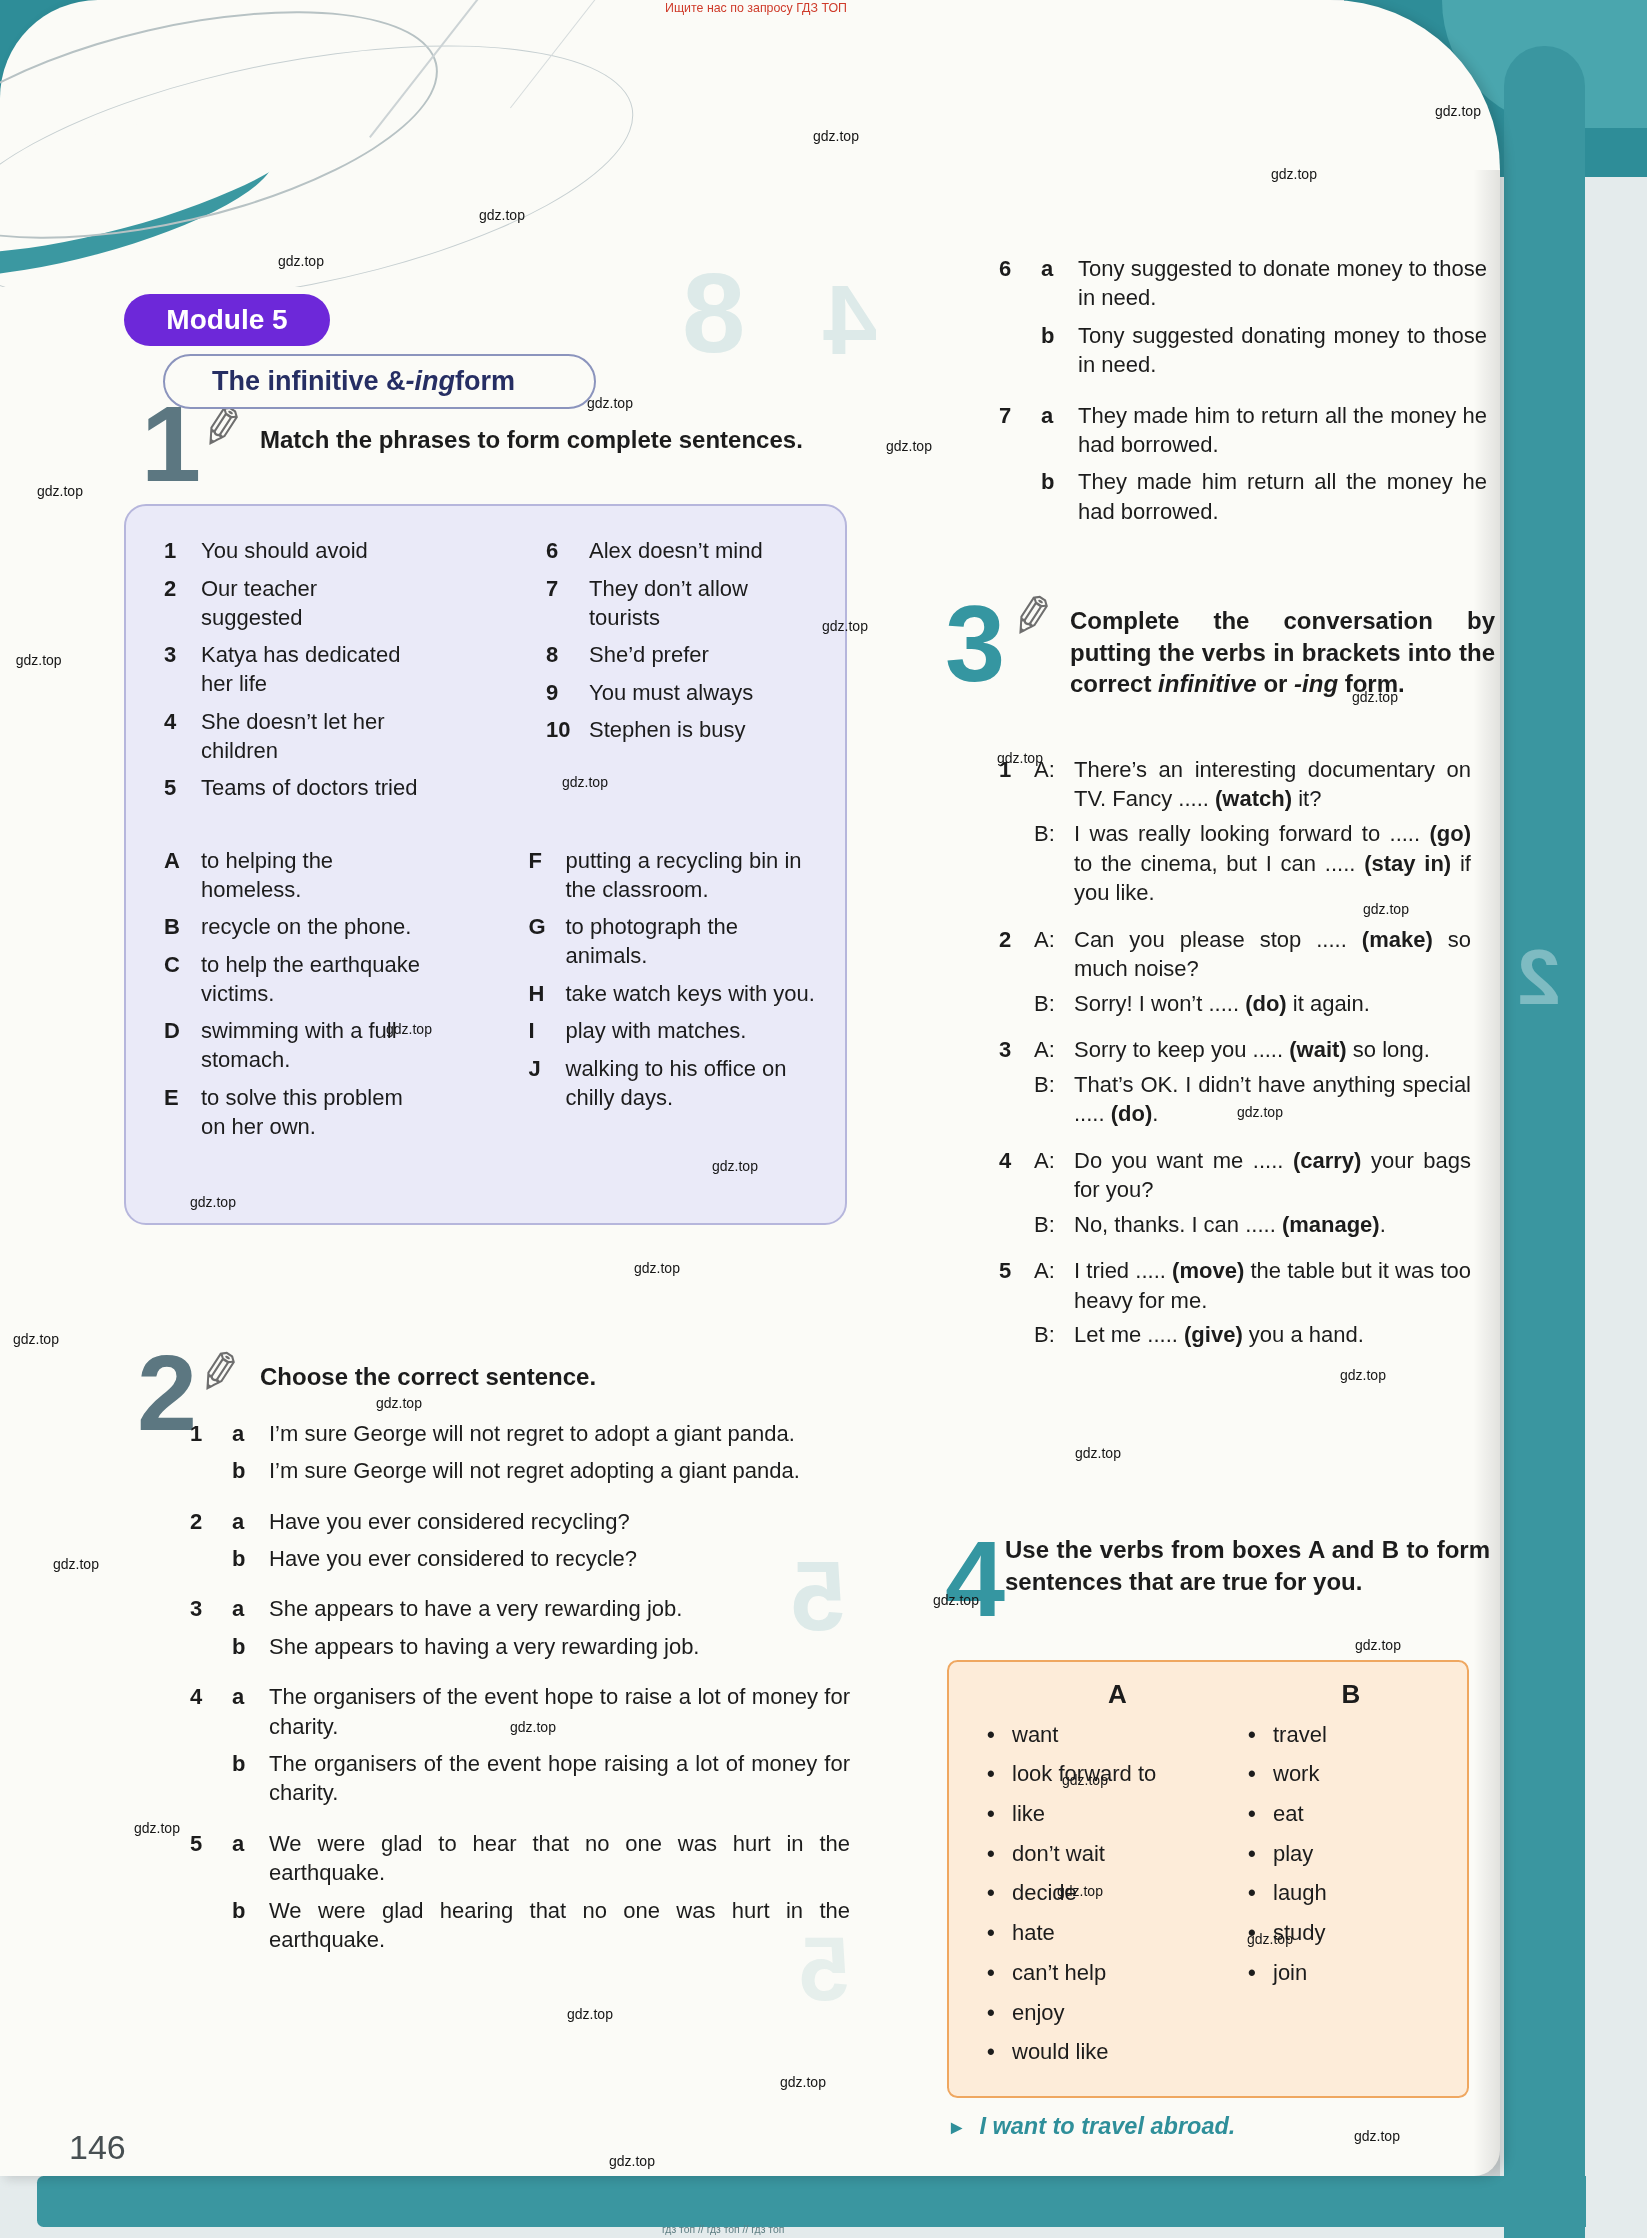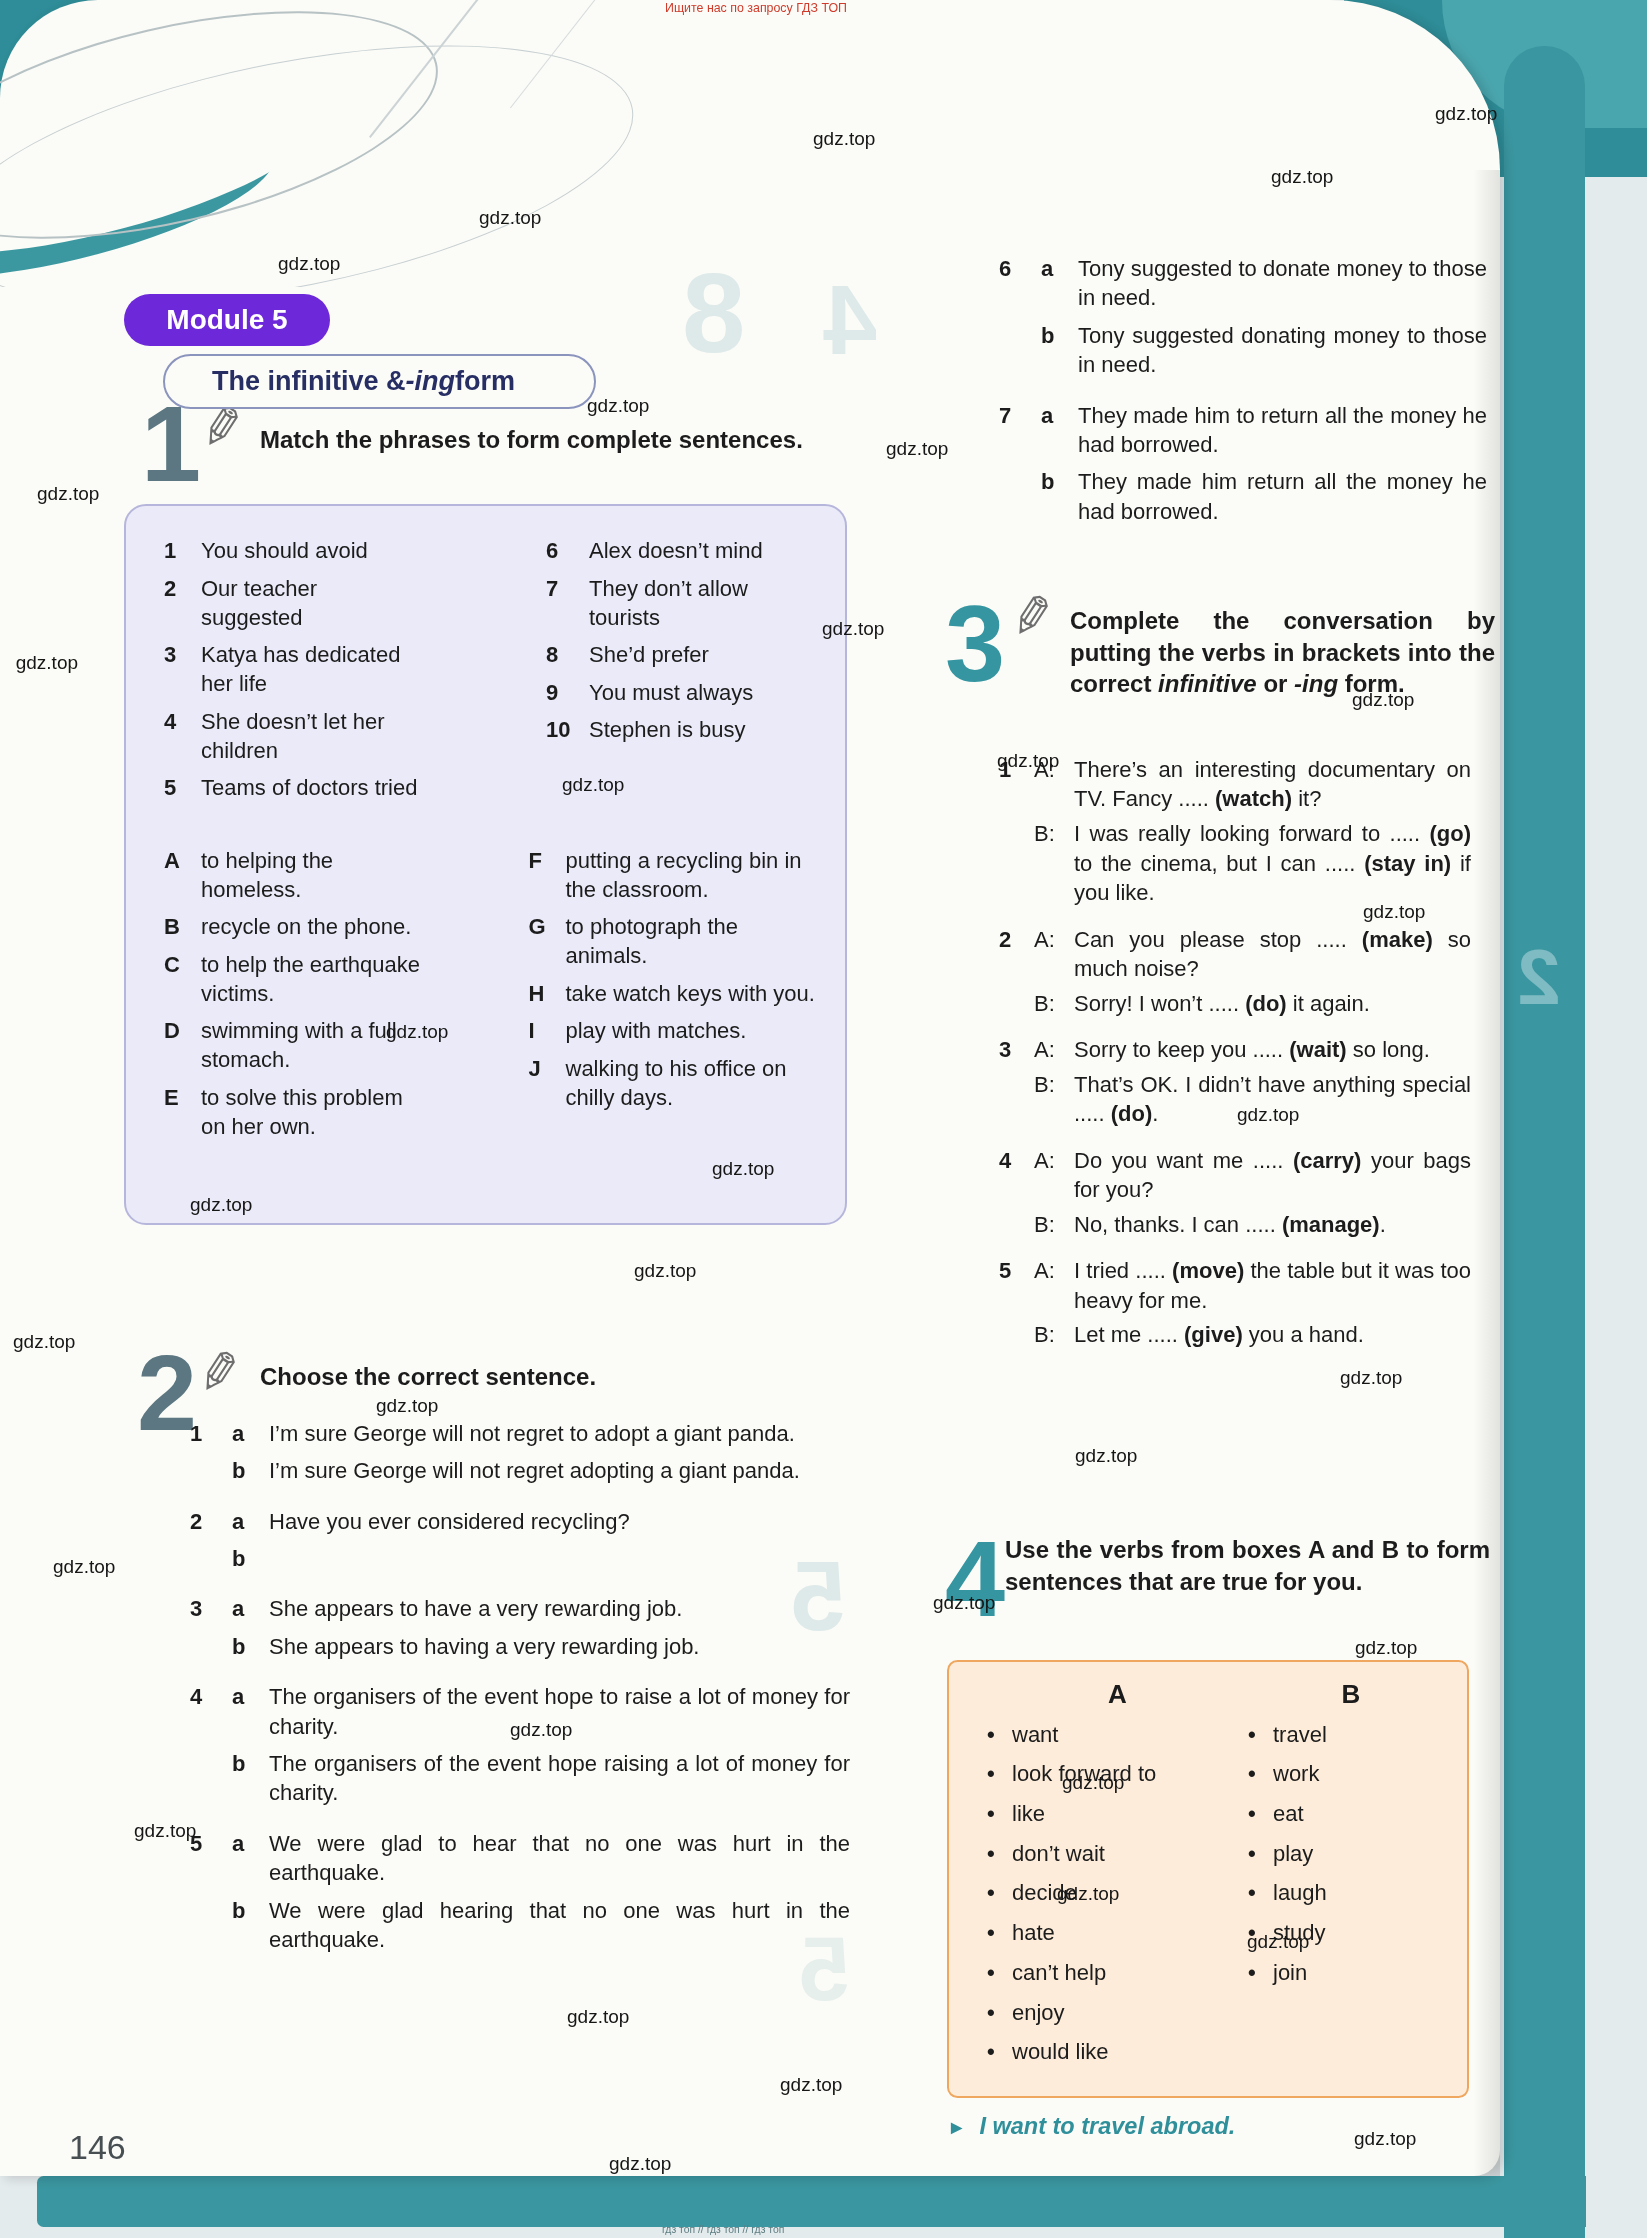--- a/index.html
+++ b/index.html
@@ -110,21 +110,21 @@
   .vcol-b { flex:1; }
   .vhead { font-size:26px; font-weight:bold; text-align:center; margin-bottom:11.7px; }
   .v-item { display:flex; font-size:22px; margin-bottom:13.7px; }
   .v-item::before { content:"•"; flex:0 0 25px; font-weight:bold; }
   #ex4ex { position:absolute; left:947px; top:2113px; display:flex; align-items:baseline;
            font-size:23.5px; color:#2f8f9a; }
   #ex4ex .arrow { font-size:19.6px; margin-right:13px; }
   #ex4ex .extext { font-style:italic; font-weight:bold; }
 
   
-  .wm { position:absolute; font-size:19px; color:#161616; z-index:9; white-space:nowrap; }
+  .wm { position:absolute; font-size:14px; color:#161616; z-index:9; white-space:nowrap; }
   .note-top { position:absolute; left:665px; top:1.3px; font-size:12.4px; color:#cf3b2a; z-index:9; }
   .note-bottom { position:absolute; left:662px; top:2224px; font-size:10.4px; color:#5d7d82; z-index:9; }
   .pageno { position:absolute; left:69px; top:2128px; font-size:34px; color:#474f52; }
   .gh { position:absolute; font-weight:bold; line-height:1; color:rgba(52,140,152,.15);
         transform:scaleX(-1); z-index:1; }
 </style>
 </head>
 <body>
 
 <div class="canvas">
@@ -278,20 +278,21 @@
     </div>
     <div class="q-item">
       <div class="q-row">
           <span class="q-num">2</span>
           <span class="q-let">a</span>
           <span class="q-txt">Have you ever considered recycling?</span>
         </div>
       <div class="q-row">
           <span class="q-num"></span>
           <span class="q-let">b</span>
+          <span class="q-txt">Have you ever considered to recycle?</span>
         </div>
     </div>
     <div class="q-item">
       <div class="q-row">
           <span class="q-num">3</span>
           <span class="q-let">a</span>
           <span class="q-txt">She appears to have a very rewarding job.</span>
         </div>
       <div class="q-row">
           <span class="q-num"></span>

